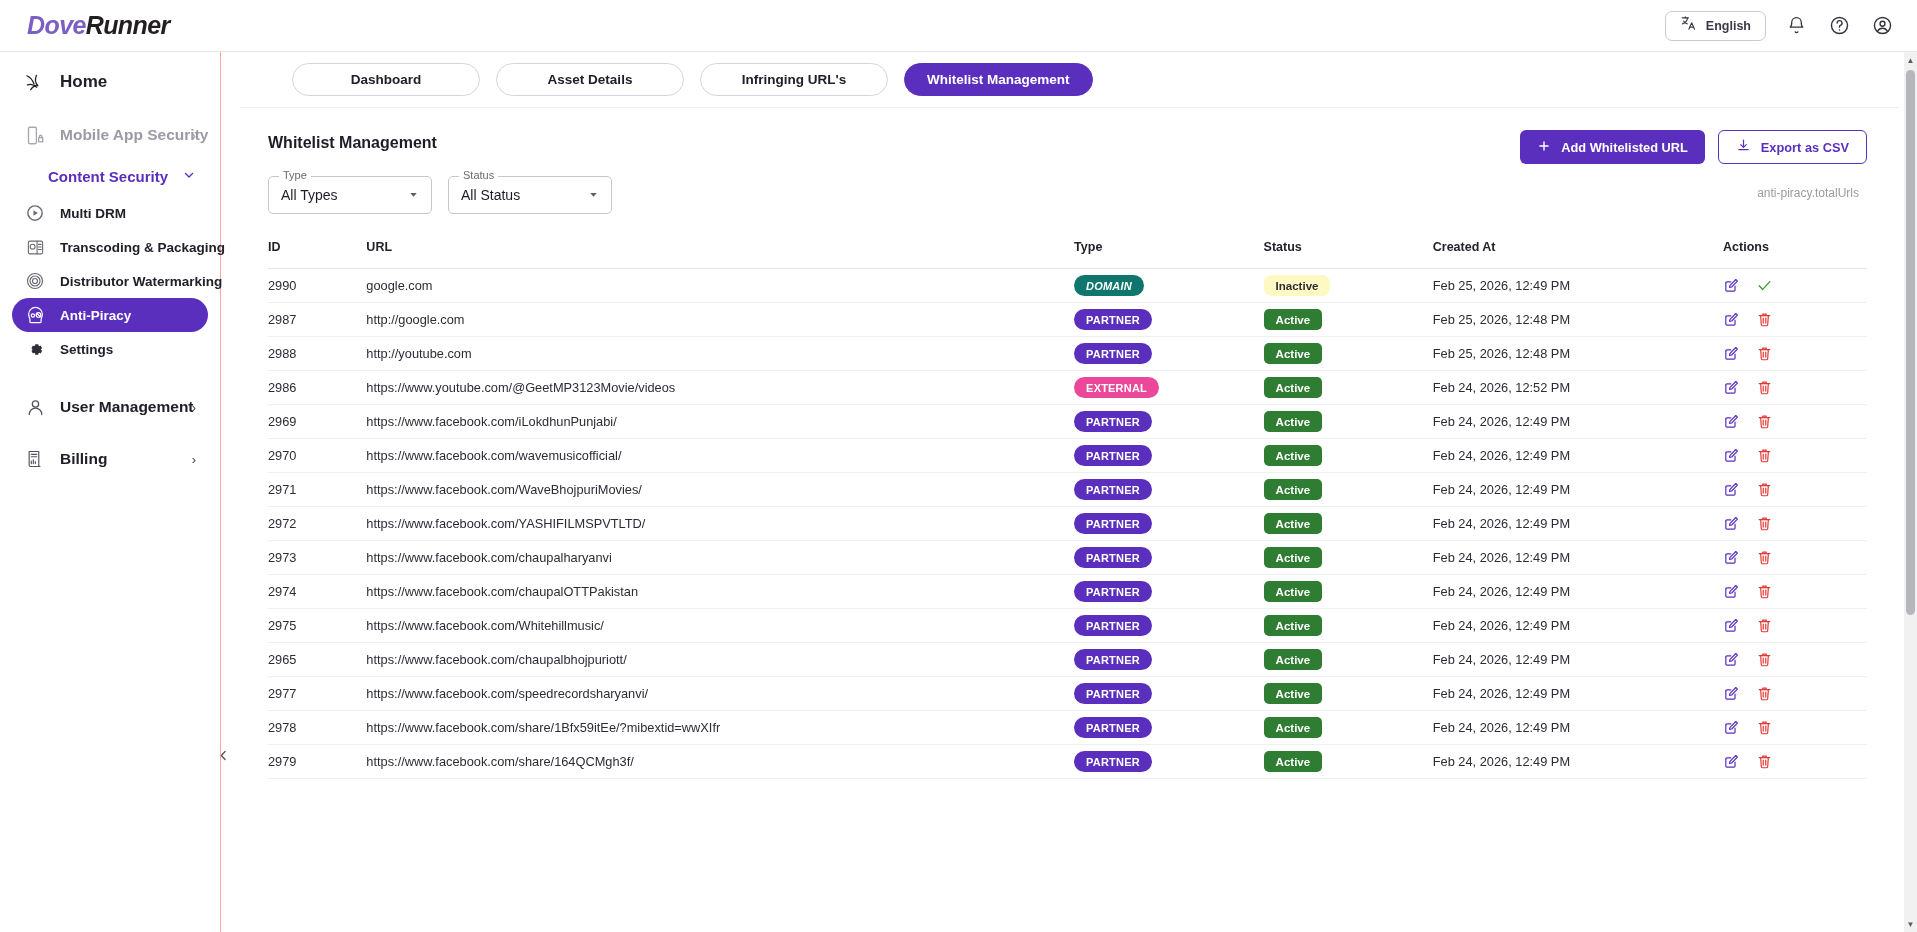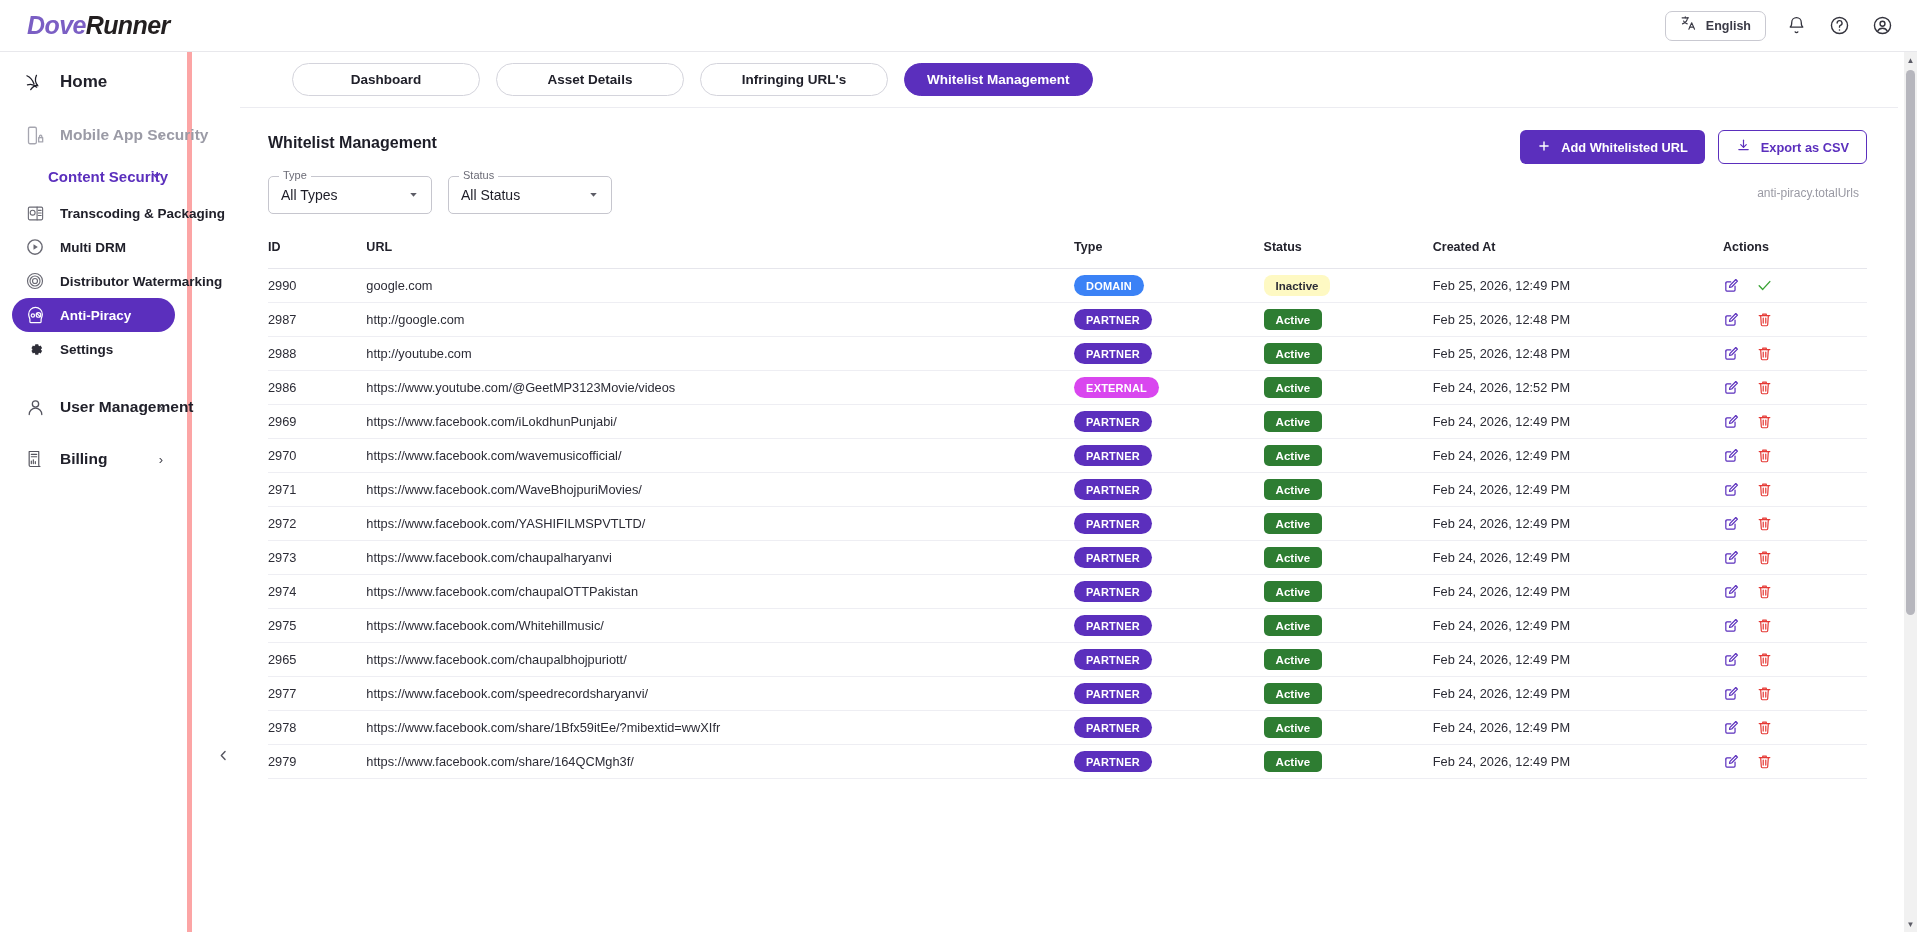--- a/index.html
+++ b/index.html
@@ -33,22 +33,22 @@
     display: flex; align-items: center; gap: 9px;
     height: 30px; padding: 0 14px;
     border: 1px solid #c9c9d1; border-radius: 7px;
     background: #fff; cursor: pointer;
   }
   .lang-btn .lbl { font-size: 12.5px; font-weight: 700; color: #3a3a46; }
   .icon-btn { cursor: pointer; display: flex; align-items: center; justify-content: center; width: 26px; height: 26px; }
 
   
   .sidebar {
-    position: absolute; top: 52px; left: 0; width: 192px; height: 880px;
-    background: #ffffff; border-right: 5px solid #fca5a5;
+    position: absolute; top: 52px; left: 0; width: 221px; height: 880px;
+    background: #ffffff; border-right: 1px solid #fca5a5;
     z-index: 15;
   }
   .side-item {
     display: flex; align-items: center;
     height: 40px; margin: 0 12px; padding-left: 11px;
     border-radius: 20px; cursor: pointer; position: relative;
   }
   .side-item .si-ico {
     width: 24px; display: flex; align-items: center; justify-content: center;
     flex: 0 0 24px;
@@ -148,22 +148,22 @@
   .c-status { width: 141px; }
   .c-created { width: 242px; }
   .c-actions { width: 120px; }
 
   .badge {
     display: inline-flex; align-items: center; justify-content: center;
     height: 21px; padding: 0 12px; border-radius: 11px;
     font-size: 11px; font-weight: 700; color: #fff; letter-spacing: 0.2px;
   }
   .b-partner { background: #5b2fbd; }
-  .b-domain  { background: #3b82f6; }
-  .b-external{ background: #d946ef; }
+  .b-domain  { background: #0f766e; font-style: italic; }
+  .b-external{ background: #ec4899; }
 
   .status-pill {
     display: inline-flex; align-items: center; justify-content: center;
     height: 21px; padding: 0 12px; border-radius: 5px;
     font-size: 11.5px; font-weight: 700;
   }
   .s-active   { background: #2e7d32; color: #fff; }
   .s-inactive { background: #fef9c3; color: #2c2c36; border-radius: 8px; }
 
   .act { display: flex; align-items: center; gap: 16px; }
@@ -258,38 +258,38 @@
     <span class="si-lbl">Content Security</span>
     <span class="si-chev">
       <svg width="14" height="14" viewBox="0 0 24 24" fill="none" stroke="#5b2fbd" stroke-width="2.4" stroke-linecap="round" stroke-linejoin="round">
           <path d="M6 9.5l6 6 6-6"></path>
         </svg>
     </span>
   </div>
 
   <div class="side-item sub">
     <span class="si-ico">
+      <svg width="20" height="20" viewBox="0 0 24 24" fill="none" stroke="#6a6a74" stroke-width="1.7">
+          <circle cx="12" cy="12" r="8.6"></circle>
+          <path d="M10.2 8.6l5.2 3.4-5.2 3.4z" fill="#6a6a74" stroke="none"></path>
+        </svg>
+    </span>
+    <span class="si-lbl">Multi DRM</span>
+  </div>
+
+  <div class="side-item sub">
+    <span class="si-ico">
       <svg width="19" height="19" viewBox="0 0 24 24" fill="none" stroke="#6a6a74" stroke-width="1.4" stroke-linecap="round" stroke-linejoin="round">
         <rect x="3" y="4" width="18" height="16" rx="1.6"></rect>
           <path d="M14 4v16"></path>
           <path d="M15.6 8h3.6M15.6 11.3h3.6M15.6 14.6h3.6"></path>
           <circle cx="8.4" cy="11" r="3.1"></circle>
       </svg>
     </span>
     <span class="si-lbl">Transcoding &amp; Packaging</span>
-  </div>
-
-  <div class="side-item sub">
-    <span class="si-ico">
-      <svg width="20" height="20" viewBox="0 0 24 24" fill="none" stroke="#6a6a74" stroke-width="1.7">
-          <circle cx="12" cy="12" r="8.6"></circle>
-          <path d="M10.2 8.6l5.2 3.4-5.2 3.4z" fill="#6a6a74" stroke="none"></path>
-        </svg>
-    </span>
-    <span class="si-lbl">Multi DRM</span>
   </div>
 
 
   <div class="side-item sub">
     <span class="si-ico">
       <svg width="20" height="20" viewBox="0 0 24 24" fill="none" stroke="#6a6a74" stroke-width="1.4" stroke-linecap="round">
         <circle cx="12" cy="12" r="9"></circle>
           <circle cx="12" cy="12" r="6"></circle>
           <circle cx="12" cy="12" r="3"></circle>
       </svg>

